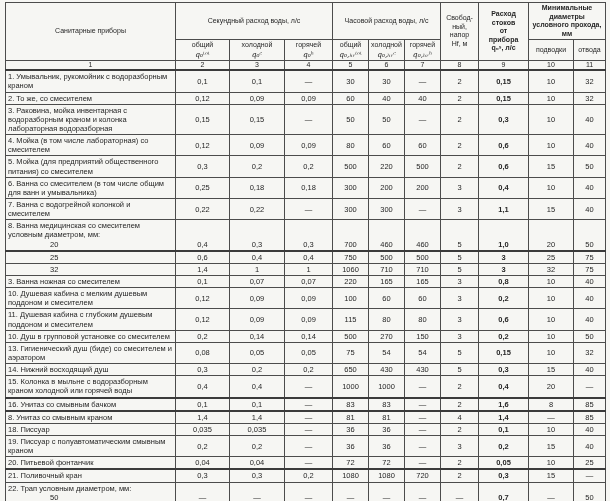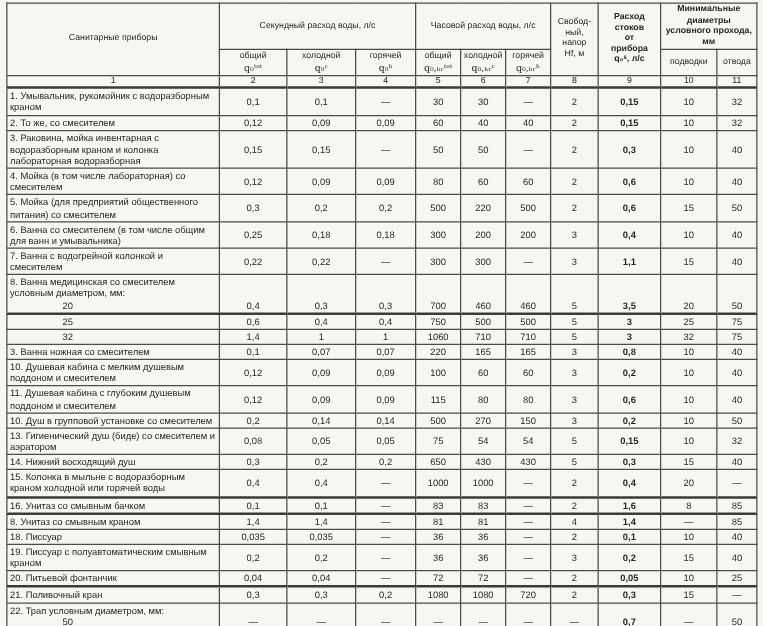--- a/index.html
+++ b/index.html
@@ -4,21 +4,21 @@
 <style>
   html,body{margin:0;padding:0}
   body{width:610px;height:501px;overflow:hidden;background:#f6f6f3}
   .page{padding:2px 5px}
   table{border-collapse:collapse;table-layout:fixed;width:600px;
         font-family:"Liberation Sans","DejaVu Sans",sans-serif;
         font-size:7.5px;color:#262626;line-height:1.22}
   td{border:1px solid #4c4c4c;padding:1px 2px;vertical-align:middle;text-align:center;overflow:hidden;word-wrap:break-word}
   thead td{font-size:7px;padding:1px;vertical-align:middle}
   td.c-name{text-align:left;vertical-align:top}
-  .f{font-family:"DejaVu Serif","DejaVu Sans",serif;font-size:7.5px}
+  .f{font-family:"DejaVu Serif","DejaVu Sans",serif;font-style:italic;font-size:7.5px}
   .pre{white-space:pre-line}
   .b{font-weight:bold}
   tr.nums td{font-size:7px;padding:0 1px;border-bottom:2px solid #3b3b3b}
   tr.thick td{border-top:2px solid #3b3b3b}
   tr.combo td.c-val{vertical-align:bottom}
   .ind{padding-left:42px;text-align:left}
   td.c-name.ind{padding-left:44px}
 </style>
 </head>
 <body>
@@ -196,21 +196,21 @@
             <div>8. Ванна медицинская со смесителем условным диаметром, мм:</div>
             <div class="ind">20</div>
           </td>
           <td class="c-val">0,4</td>
           <td class="c-val">0,3</td>
           <td class="c-val">0,3</td>
           <td class="c-val">700</td>
           <td class="c-val">460</td>
           <td class="c-val">460</td>
           <td class="c-val">5</td>
-          <td class="c-val b">3,5</td>
+          <td class="c-val b">1,0</td>
           <td class="c-val">20</td>
           <td class="c-val">50</td>
         </tr>
         <tr class="thick">
           <td class="c-name ind">25</td>
           <td class="c-val">0,6</td>
           <td class="c-val">0,4</td>
           <td class="c-val">0,4</td>
           <td class="c-val">750</td>
           <td class="c-val">500</td>

